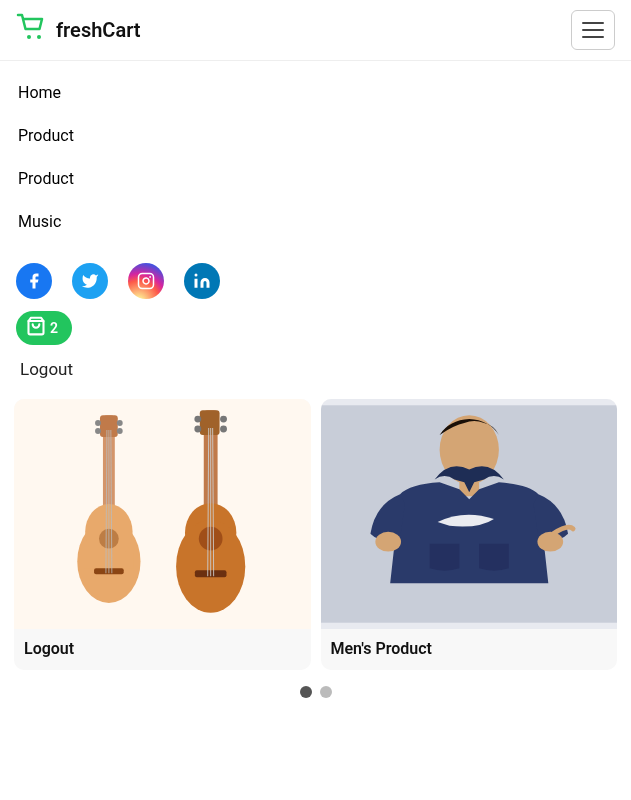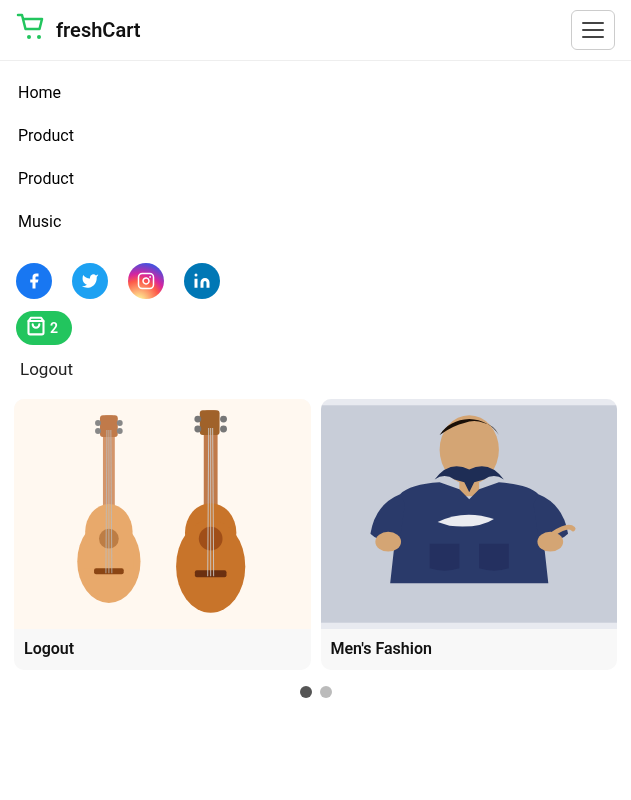--- a/index.html
+++ b/index.html
@@ -348,21 +348,21 @@
           <path d="M220 90 Q245 100 250 130 Q240 140 220 135 L215 100 Z" fill="#2a3a6a"></path>
 
           <ellipse cx="68" cy="138" rx="13" ry="10" fill="#d4a574"></ellipse>
           <ellipse cx="232" cy="138" rx="13" ry="10" fill="#d4a574"></ellipse>
 
           <path d="M235 130 Q250 120 255 125" stroke="#d4a574" stroke-width="5" fill="none" stroke-linecap="round"></path>
 
           <path d="M120 30 Q130 15 150 14 Q170 15 180 30 Q175 20 165 18 Q155 14 145 18 Q135 20 120 30 Z" fill="#1a1008"></path>
         </svg>
       </div>
-      <div class="card-label">Men's Fashion</div>
+      <div class="card-label">Men's Product</div>
     </div>
 
   </div>
 </div>
 
 <div class="pagination-dots">
   <div class="dot active"></div>
   <div class="dot"></div>
 </div>
 

